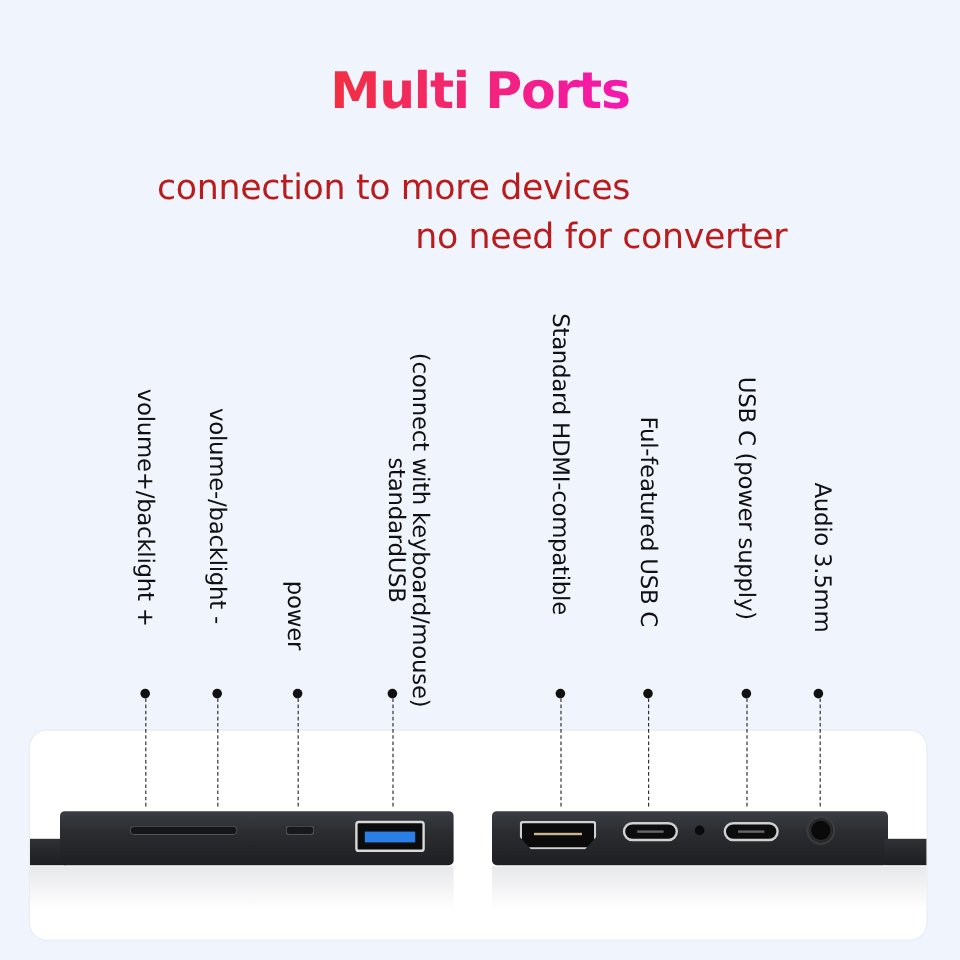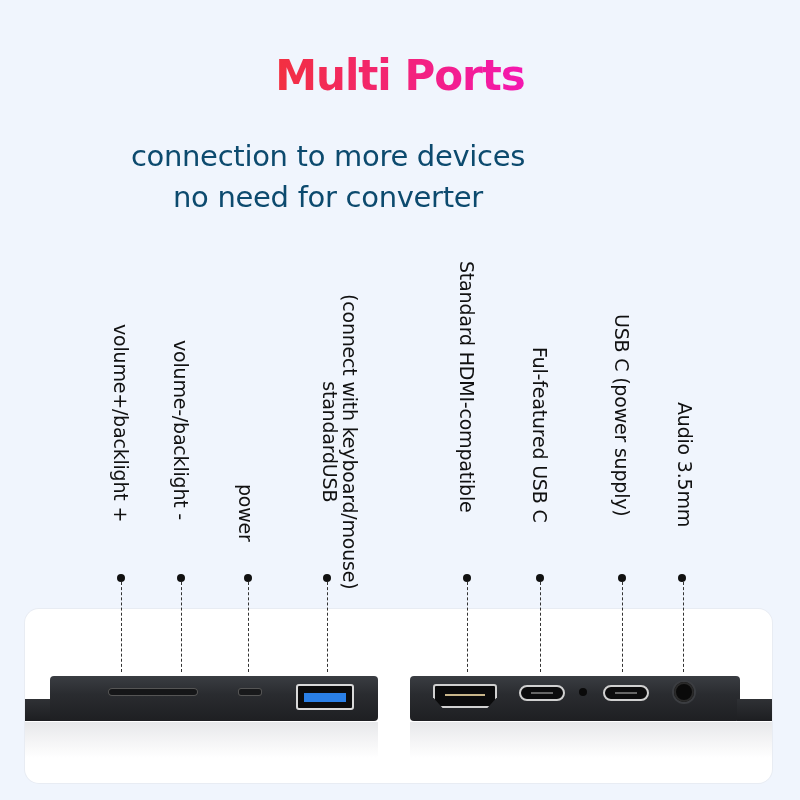--- a/index.html
+++ b/index.html
@@ -12,24 +12,24 @@
   .title {
     position:absolute; left:0; width:800px; top:46px; text-align:center;
     font-size:42px; font-weight:bold; letter-spacing:-1px; line-height:60px;
   }
   .title span {
     background:linear-gradient(90deg, var(--c1), var(--c2));
     -webkit-background-clip:text; background-clip:text; color:transparent;
   }
   .subtitle {
     position:absolute; left:0; width:656px; text-align:center;
-    font-size:29px; line-height:41px; color:#0c4a6e; letter-spacing:-0.3px;
+    font-size:29px; line-height:41px; color:#b91c1c; letter-spacing:-0.3px;
   }
   .sub1 { top:136px; }
-  .sub2 { top:177px; }
+  .sub2 { top:177px;text-align:right; }
 
   .label {
     position:absolute; white-space:nowrap;
     font-size:19px; line-height:22px; color:#111;
     transform-origin:0 0; transform:rotate(90deg);
     letter-spacing:-0.2px;
   }
   .label-2line { line-height:20px; text-align:center; }
   .label-2line div { display:block; }
 

